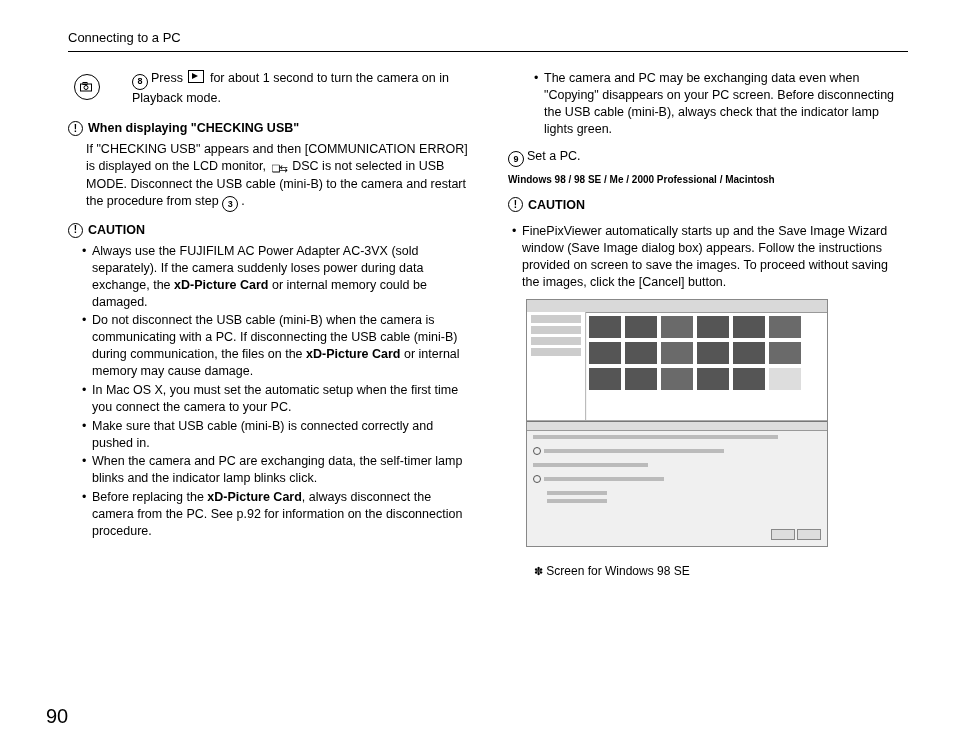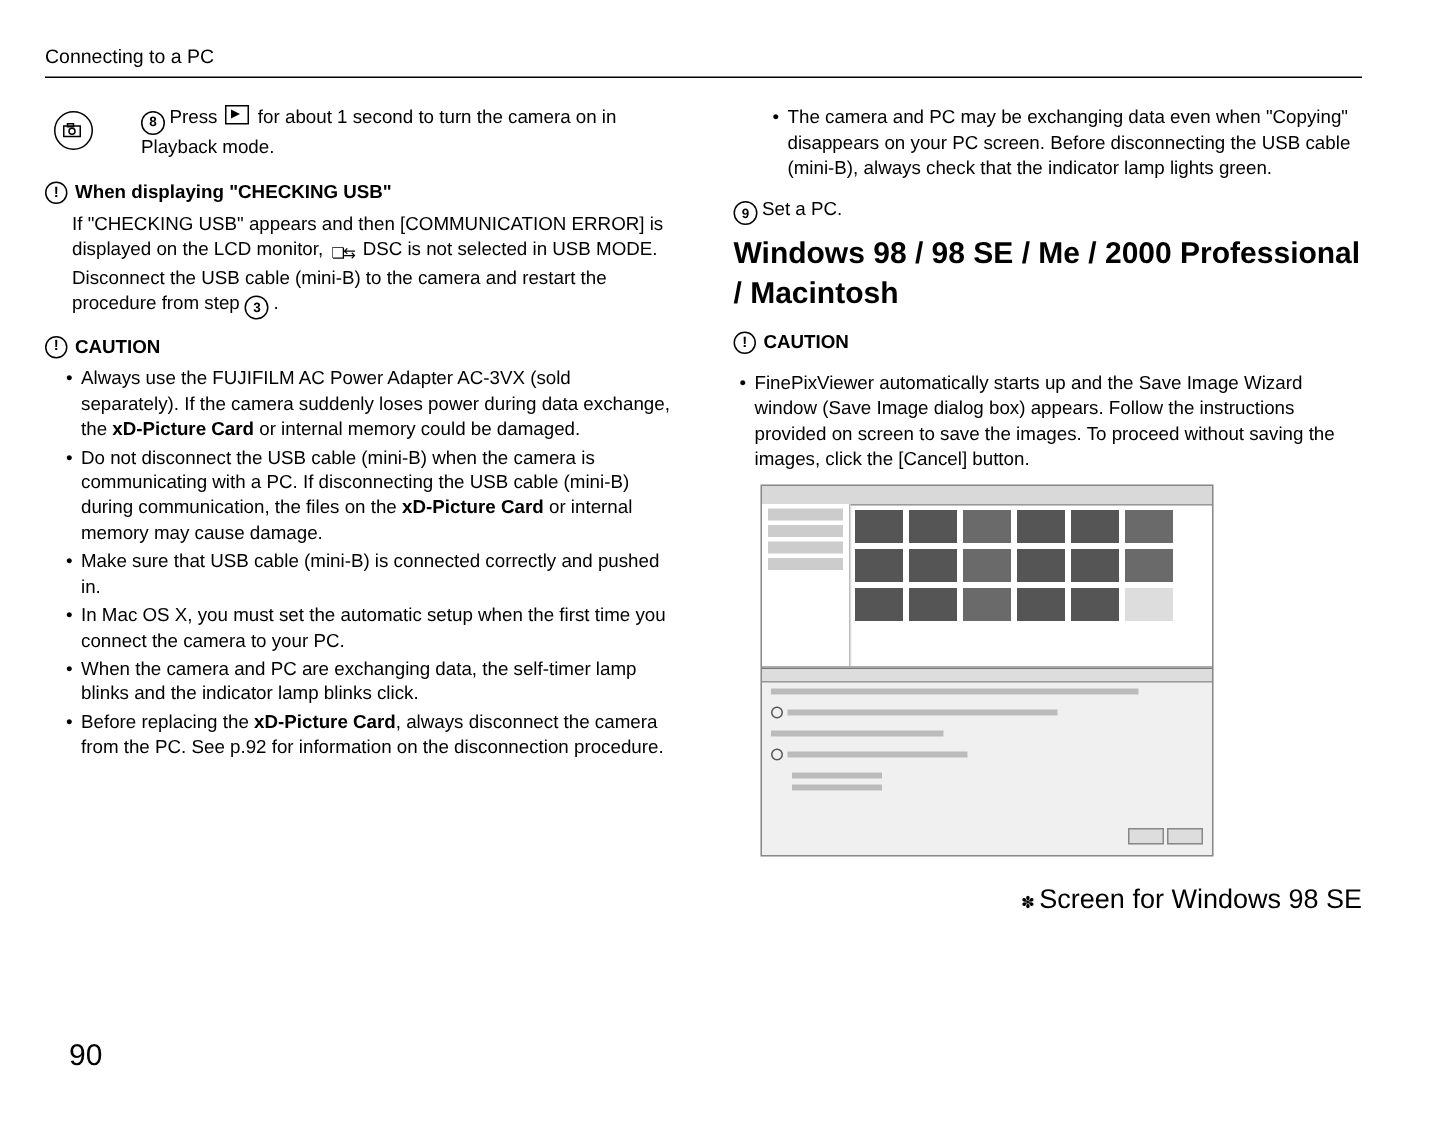--- a/index.html
+++ b/index.html
@@ -9,21 +9,21 @@
     font-family: Arial, Helvetica, sans-serif;
     color: #000;
     width: 954px;
     height: 755px;
     overflow: hidden;
   }
   .page {
     box-sizing: border-box;
     width: 954px;
     height: 748px;
-    padding: 30px 46px 0 30px;
+    padding: 30px 46px 0 68px;
     position: relative;
   }
   .run-head {
     font-size: 13px;
     border-bottom: 0.5px solid #000;
     padding-bottom: 6px;
     margin-bottom: 18px;
   }
   .columns {
     display: flex;
@@ -124,21 +124,21 @@
     top: 0;
   }
 
   .camera-pc {
     display:inline-block; vertical-align:-2px; margin:0 2px;
     font-size:10px; letter-spacing:-1px;
   }
 
   .os-head {
     font-weight: bold;
-    font-size: 20px;
+    font-size: 10px;
     margin: 6px 0 10px 0;
   }
 
   .screenshot-frame {
     margin: 8px 0 6px 18px;
     width: 300px;
     border: 0.5px solid #888;
     background: #eee;
     font-size: 0;
   }
@@ -177,31 +177,30 @@
     font-size:5px; color:#555;
     position:relative;
   }
   .sf-dlg-title{height:8px;background:#ddd;margin:-4px -6px 4px -6px;border-bottom:0.5px solid #999;}
   .sf-line{height:4px;background:#bbb;margin:4px 0;width:85%;}
   .sf-line.short{width:40%;}
   .sf-radio{width:6px;height:6px;border:0.5px solid #555;border-radius:50%;display:inline-block;vertical-align:middle;margin-right:3px;}
   .sf-btns{position:absolute;right:6px;bottom:4px;}
   .sf-btns span{display:inline-block;width:22px;height:9px;background:#ddd;border:0.5px solid #888;margin-left:2px;}
   .sf-caption {
-    font-size:18px;
+    font-size:12px;
     margin-left:26px;
     margin-top:16px;
-    text-align:right;
   }
   .sf-caption::before { content:"✽ "; font-size:11px;}
 
   .page-num {
     position: absolute;
     left: 46px;
-    bottom: 32px;
+    bottom: 20px;
     font-size: 20px;
     font-family: Arial, sans-serif;
   }
 </style>
 </head>
 <body>
 
 <div class="page">
 
   <div class="run-head">Connecting to a PC</div>
@@ -234,22 +233,22 @@
       </div>
 
       <div class="callout">
         <div class="callout-hd">
           <span class="bang">!</span>
           <span>CAUTION</span>
         </div>
         <ul class="bul">
           <li><span>Always use the FUJIFILM AC Power Adapter AC-3VX (sold separately). If the camera suddenly loses power during data exchange, the </span><b>xD-Picture Card</b><span> or internal memory could be damaged.</span></li>
           <li><span>Do not disconnect the USB cable (mini-B) when the camera is communicating with a PC. If disconnecting the USB cable (mini-B) during communication, the files on the </span><b>xD-Picture Card</b><span> or internal memory may cause damage.</span></li>
+          <li><span>In Mac OS X, you must set the automatic setup when the first time you connect the camera to your PC.</span></li>
           <li><span>Make sure that USB cable (mini-B) is connected correctly and pushed in.</span></li>
-          <li><span>In Mac OS X, you must set the automatic setup when the first time you connect the camera to your PC.</span></li>
           <li><span>When the camera and PC are exchanging data, the self-timer lamp blinks and the indicator lamp blinks click.</span></li>
           <li><span>Before replacing the </span><b>xD-Picture Card</b><span>, always disconnect the camera from the PC. See p.92 for information on the disconnection procedure.</span></li>
         </ul>
       </div>
 
     </div>
 
     <div class="col">
 
       <ul class="bul" style="padding-left:26px">

